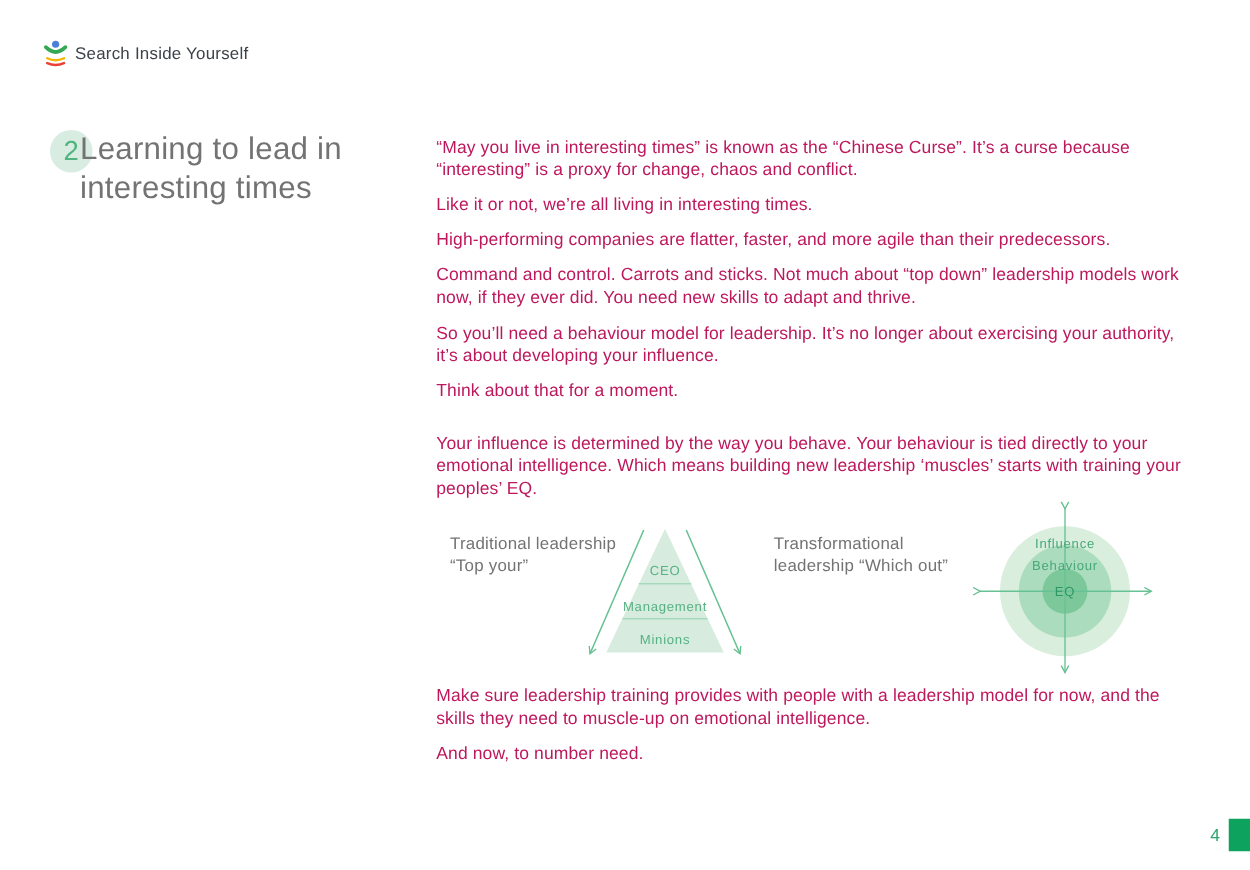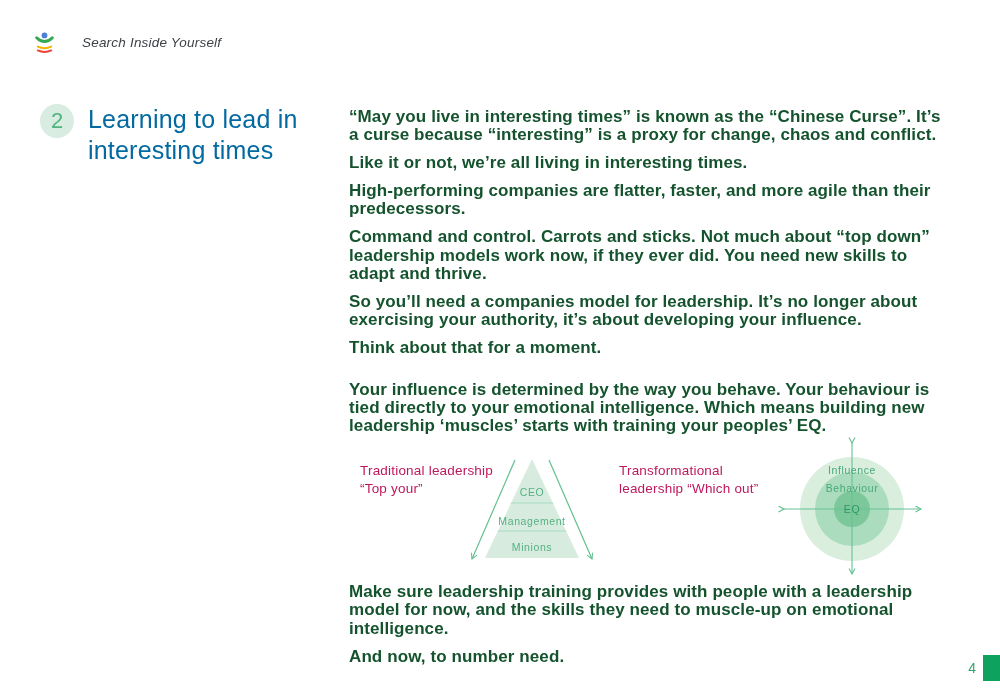--- a/index.html
+++ b/index.html
@@ -3,45 +3,45 @@
 <meta charset="utf-8">
 <style>
   * { margin:0; padding:0; box-sizing:border-box; }
   html,body { background:#e8e8e8; }
   .page {
     position:relative; width:1000px; height:696px; background:#ffffff;
     font-family:"Liberation Sans", sans-serif; overflow:hidden;
     margin:0 auto;
   }
   
-  .logo { position:absolute; left:33px; top:31px; display:flex; align-items:center; gap:26px;font-style:italic; }
+  .logo { position:absolute; left:33px; top:31px; display:flex; align-items:center; gap:4px; }
   .logo-text { font-size:13.5px; color:#3d4248; font-weight:500; letter-spacing:.2px; }
 
   
   .badge {
     position:absolute; left:40px; top:104px; width:34px; height:34px; border-radius:50%;
     background:#d8ece1; color:#4fb47e; font-size:22px; font-weight:400;
     display:flex; align-items:center; justify-content:center;
   }
   .title {
-    position:absolute; left:88px; top:104px; width:262px;
-    font-size:25px; line-height:31px; color:#0369a1; font-weight:500; letter-spacing:.2px;
+    position:absolute; left:64px; top:104px; width:262px;
+    font-size:25px; line-height:31px; color:#737373; font-weight:500; letter-spacing:.2px;
   }
 
   
   .body-col { position:absolute; left:349px; top:108px; width:604px; }
   .body-col p {
-    font-size:17px; line-height:18.1px; color:#14532d; margin:0 0 10px 0; letter-spacing:.1px;font-weight:bold;
+    font-size:14px; line-height:18.1px; color:#be185d; margin:0 0 10px 0; letter-spacing:.1px;
   }
   p.gap-top { margin-top:24px; }
 
   
   .diagram { position:relative; height:136px; margin:0 0 2px 0; }
   .diag-label {
-    position:absolute; font-size:13.5px; line-height:18px; color:#be185d; font-weight:500; letter-spacing:.2px;
+    position:absolute; font-size:13.5px; line-height:18px; color:#737373; font-weight:500; letter-spacing:.2px;
   }
   .diag-label.left  { left:11px;  top:17px; }
   .diag-label.right { left:270px; top:17px; }
   .tri-svg { position:absolute; left:106px; top:0px; }
   .circ-svg { position:absolute; left:426px; top:-14px; }
   .svg-small-label { font-size:10.5px; letter-spacing:.6px; font-family:"Liberation Sans", sans-serif; }
 
   
   .page-num { position:absolute; right:24px; top:660px; font-size:14px; color:#2fa46c; }
   .footer-square { position:absolute; right:0; top:655px; width:17px; height:26px; background:#0ea25f; }
@@ -64,21 +64,21 @@
   </div>
 
   <div class="badge">2</div>
   <h1 class="title">Learning to lead in interesting times</h1>
 
   <div class="body-col">
     <p>“May you live in interesting times” is known as the “Chinese Curse”. It’s a curse because “interesting” is a proxy for change, chaos and conflict.</p>
     <p>Like it or not, we’re all living in interesting times.</p>
     <p>High-performing companies are flatter, faster, and more agile than their predecessors.</p>
     <p>Command and control. Carrots and sticks. Not much about “top down” leadership models work now, if they ever did. You need new skills to adapt and thrive.</p>
-    <p>So you’ll need a companies model for leadership. It’s no longer about exercising your authority, it’s about developing your influence.</p>
+    <p>So you’ll need a behaviour model for leadership. It’s no longer about exercising your authority, it’s about developing your influence.</p>
     <p>Think about that for a moment.</p>
     <p class="gap-top">Your influence is determined by the way you behave. Your behaviour is tied directly to your emotional intelligence. Which means building new leadership ‘muscles’ starts with training your peoples’ EQ.</p>
 
     <div class="diagram">
 
       <div class="diag-label left">
         <span>Traditional leadership</span><br>
         <span>“Top your”</span>
       </div>
 

